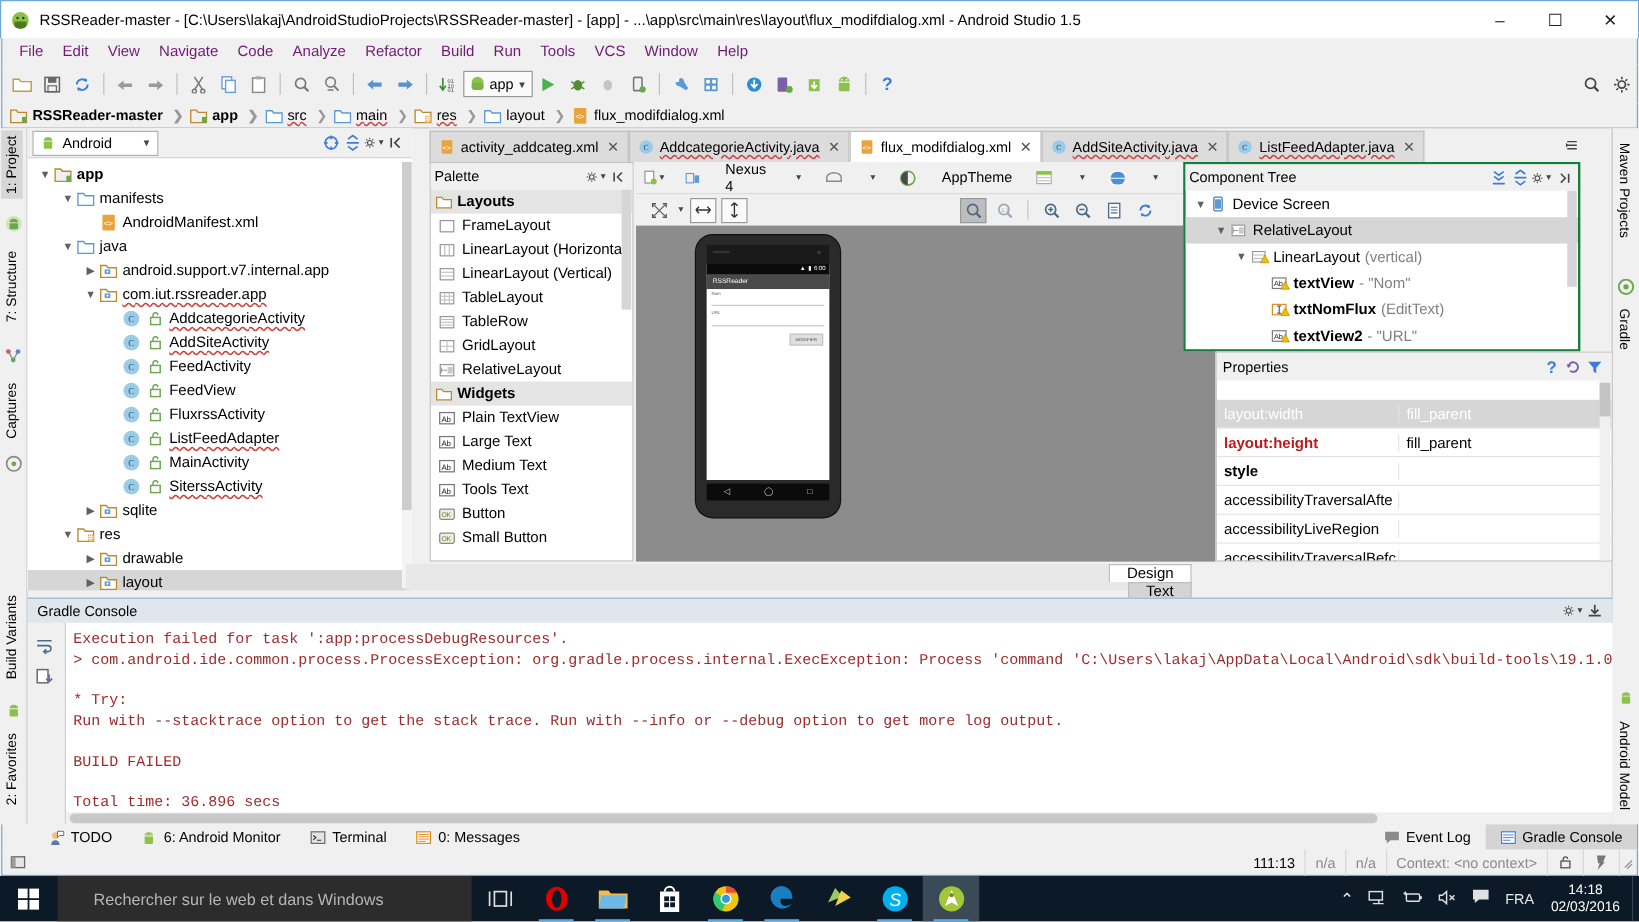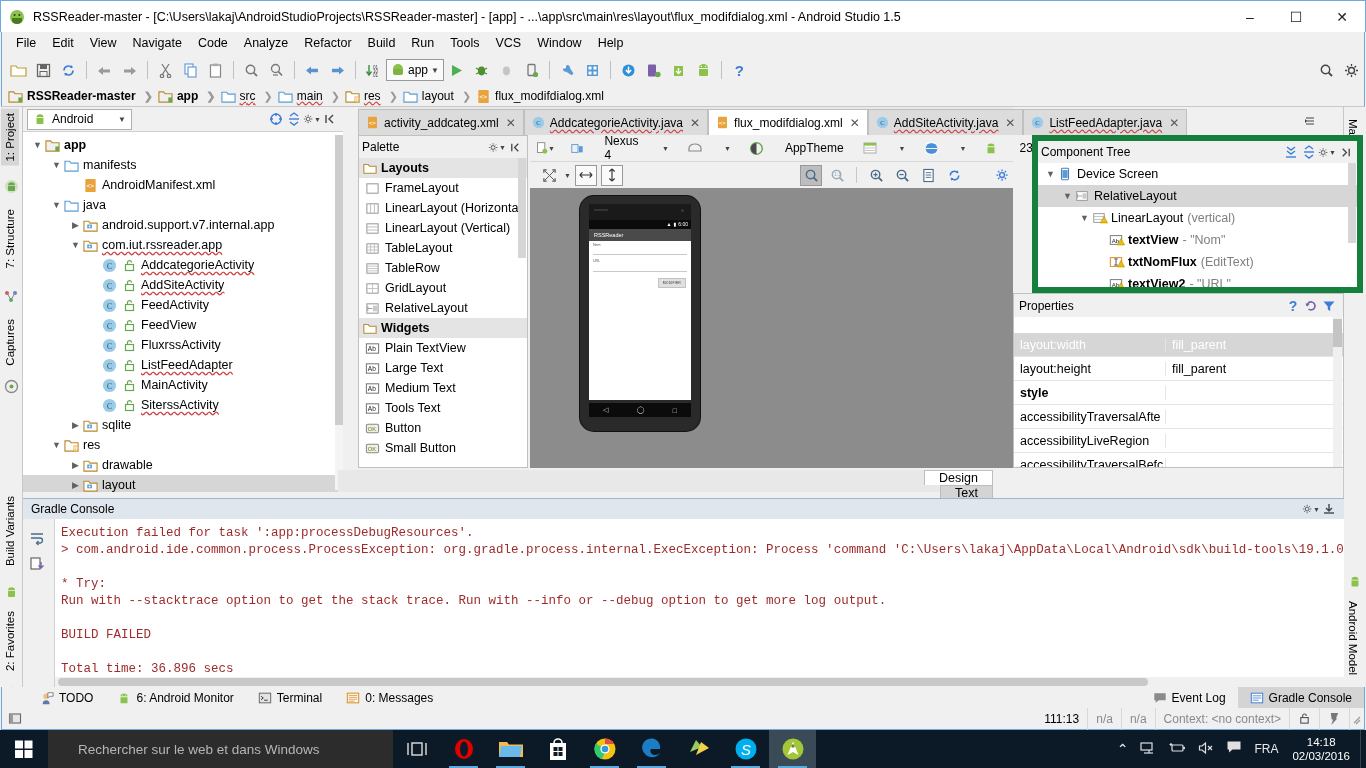--- a/index.html
+++ b/index.html
@@ -23,21 +23,21 @@
   .titlebar .tb-title { font-size: 12.5px; color: #000; white-space: nowrap; }
   .win-btns { position: absolute; right: 0; top: 0; height: 31px; display: flex; }
   .win-btn { width: 46px; height: 31px; display:flex; align-items:center; justify-content:center; font-size: 14px; color:#222; }
 
   
   .menubar {
     position: absolute; left: 1px; top: 32px; width: 1364px; height: 22px;
     background: #f0f0f0; display: flex; align-items: center; padding-left: 6px;
     border-left: 1px solid #6fa8dc; border-right: 1px solid #6fa8dc;
   }
-  .menu-item { padding: 2px 8px; font-size: 12.5px; color: #000000; }
+  .menu-item { padding: 2px 8px; font-size: 12.5px; color: #701a75; }
 
   
   .toolbar {
     position: absolute; left: 1px; top: 54px; width: 1364px; height: 32px;
     background: #f0f0f0; display: flex; align-items: center; padding-left: 4px;
     border-left: 1px solid #6fa8dc; border-right: 1px solid #6fa8dc;
   }
   .tb-btn { width: 25px; height: 24px; display:flex; align-items:center; justify-content:center; }
   .tb-sep { width: 1px; height: 18px; background: #c0c0c0; margin: 0 5px; }
   .tb-combo {
@@ -177,43 +177,43 @@
   .dt-tabs {
     position:absolute; left:338px; top:470px; width:655px; height:22px;
     background:#e8e8e8; display:flex; align-items:flex-end; padding-left:8px;flex-direction:column;
   }
   .dt-tab { height:21px; padding:0 14px; display:flex; align-items:center; font-size:12.5px;
             background:#d4d4d4; border:1px solid #bdbdbd; border-bottom:none; }
   .dt-tab.active { background:#fff; }
 
   
   .comp-tree {
-    position:absolute; left:1032px; top:135px; width:331px; height:158px;
-    background:#fff; border:6px solid #15803d; display:flex; flex-direction:column;
+    position:absolute; left:986px; top:135px; width:331px; height:158px;
+    background:#fff; border:2px solid #15803d; display:flex; flex-direction:column;
   }
   .ct-head { height:22px; background:#f0f0f0; display:flex; align-items:center; padding:0 3px; }
   .ct-head .title { font-size:12px; flex:1; }
   .ct-row { height:22px; display:flex; align-items:center; font-size:12.5px; white-space:nowrap; }
   .ct-row.sel { background:#d6d6d6; }
   .ct-muted { color:#808080; }
   .ct-scroll { position:absolute; right:1px; top:22px; width:8px; height:80px; background:#d6d6d6; }
 
   
   .props {
     position:absolute; left:1013px; top:293px; width:331px; height:175px;
     background:#fff; border:1px solid #c0c0c0; display:flex; flex-direction:column;gap:16px;
   }
   .props-head { height:23px; background:#f0f0f0; display:flex; align-items:center; padding:0 5px; }
   .props-head .title { font-size:12px; flex:1; }
   .prop-row { height:24px; display:flex; align-items:center; border-bottom:1px solid #e4e4e4; font-size:12.5px; }
   .prop-row.sel { background:#d6d6d6; }
   .prop-name { width:152px; padding-left:6px; overflow:hidden; white-space:nowrap; border-right:1px solid #e4e4e4; }
   .prop-val { flex:1; padding-left:6px; white-space:nowrap; overflow:hidden; }
   .prop-row.sel .prop-name, .prop-row.sel .prop-val { color:#fff; }
-  .prop-blue { color:#000000; font-weight:normal; }
+  .prop-blue { color:#b91c1c; font-weight:bold; }
   .prop-bold { font-weight:bold; }
   .props-scroll { position:absolute; right:1px; top:23px; width:9px; height:150px; background:#f0f0f0; }
   .props-thumb { position:absolute; right:1px; top:25px; width:9px; height:28px; background:#c4c4c4; }
 
   
   .console-head {
     position:absolute; left:23px; top:498px; width:1321px; height:21px;
     background:#e0e6ee; display:flex; align-items:center; padding-left:8px;
     border-top:1px solid #9fb6cd;
   }

